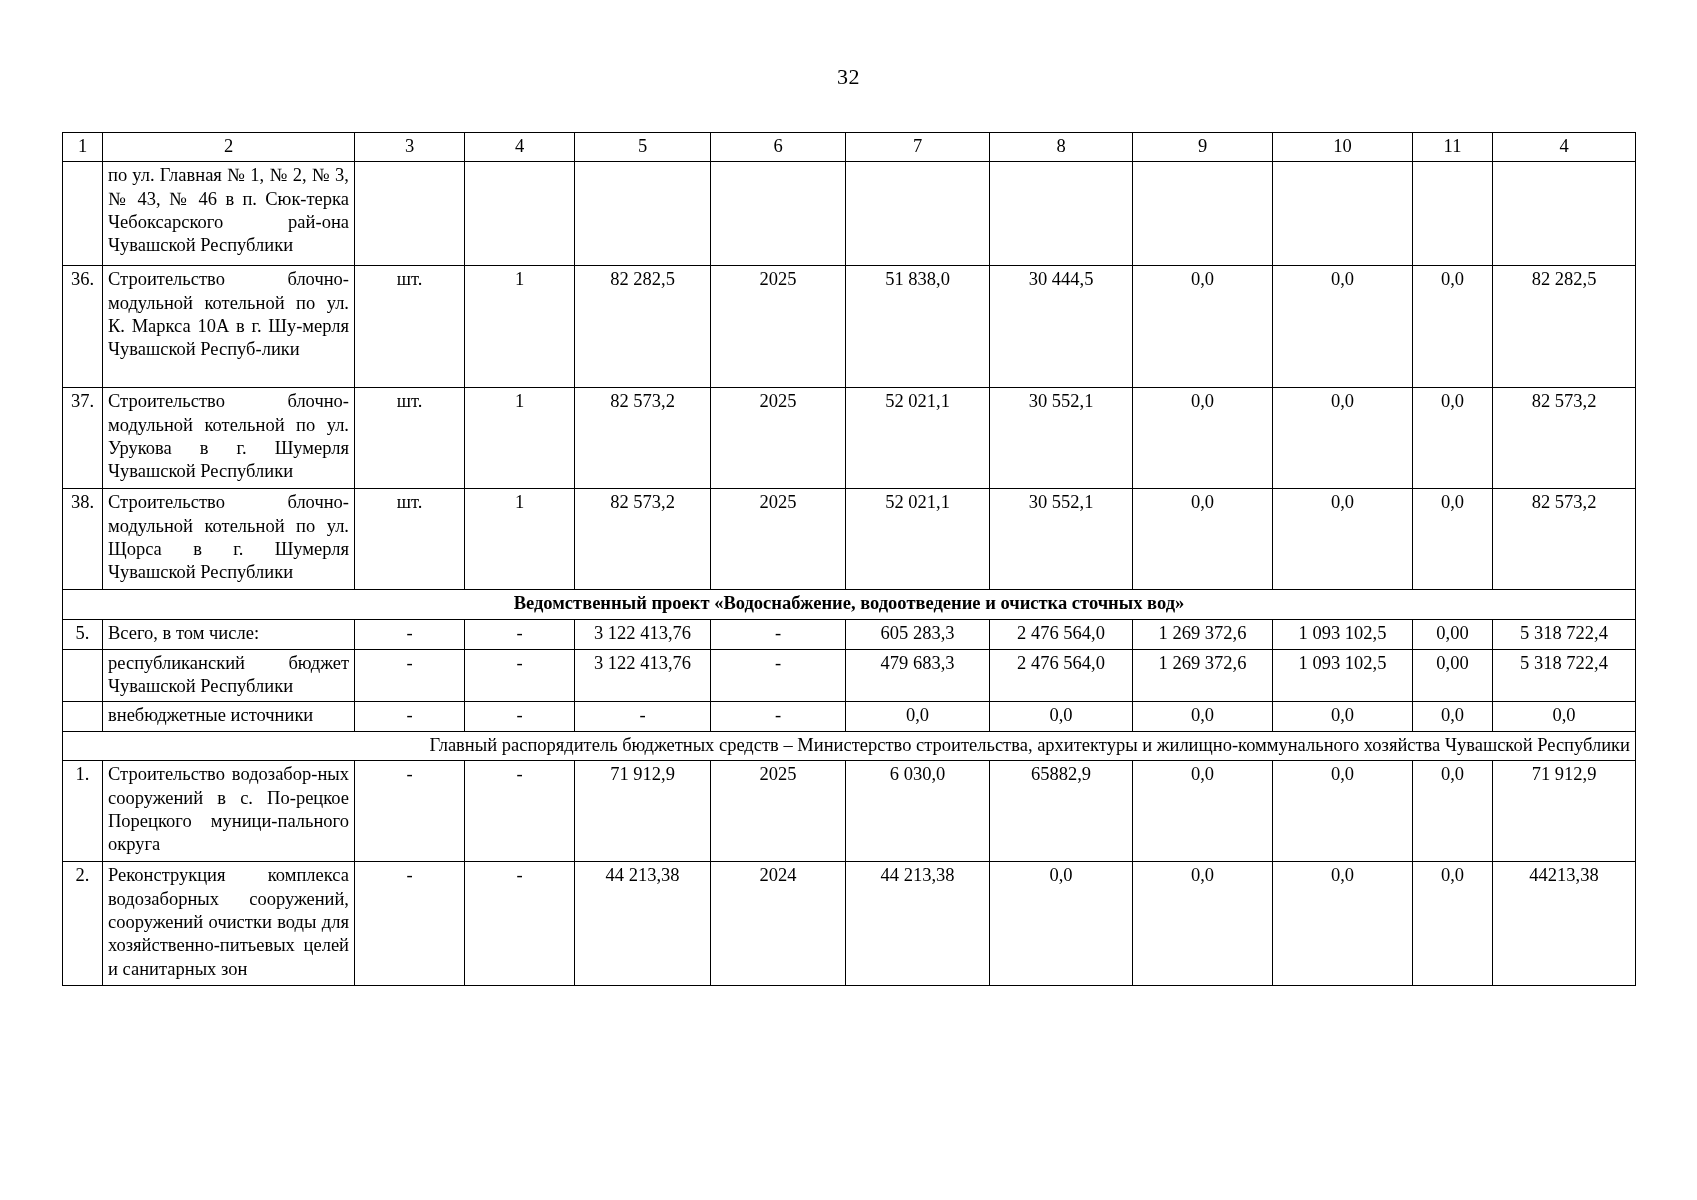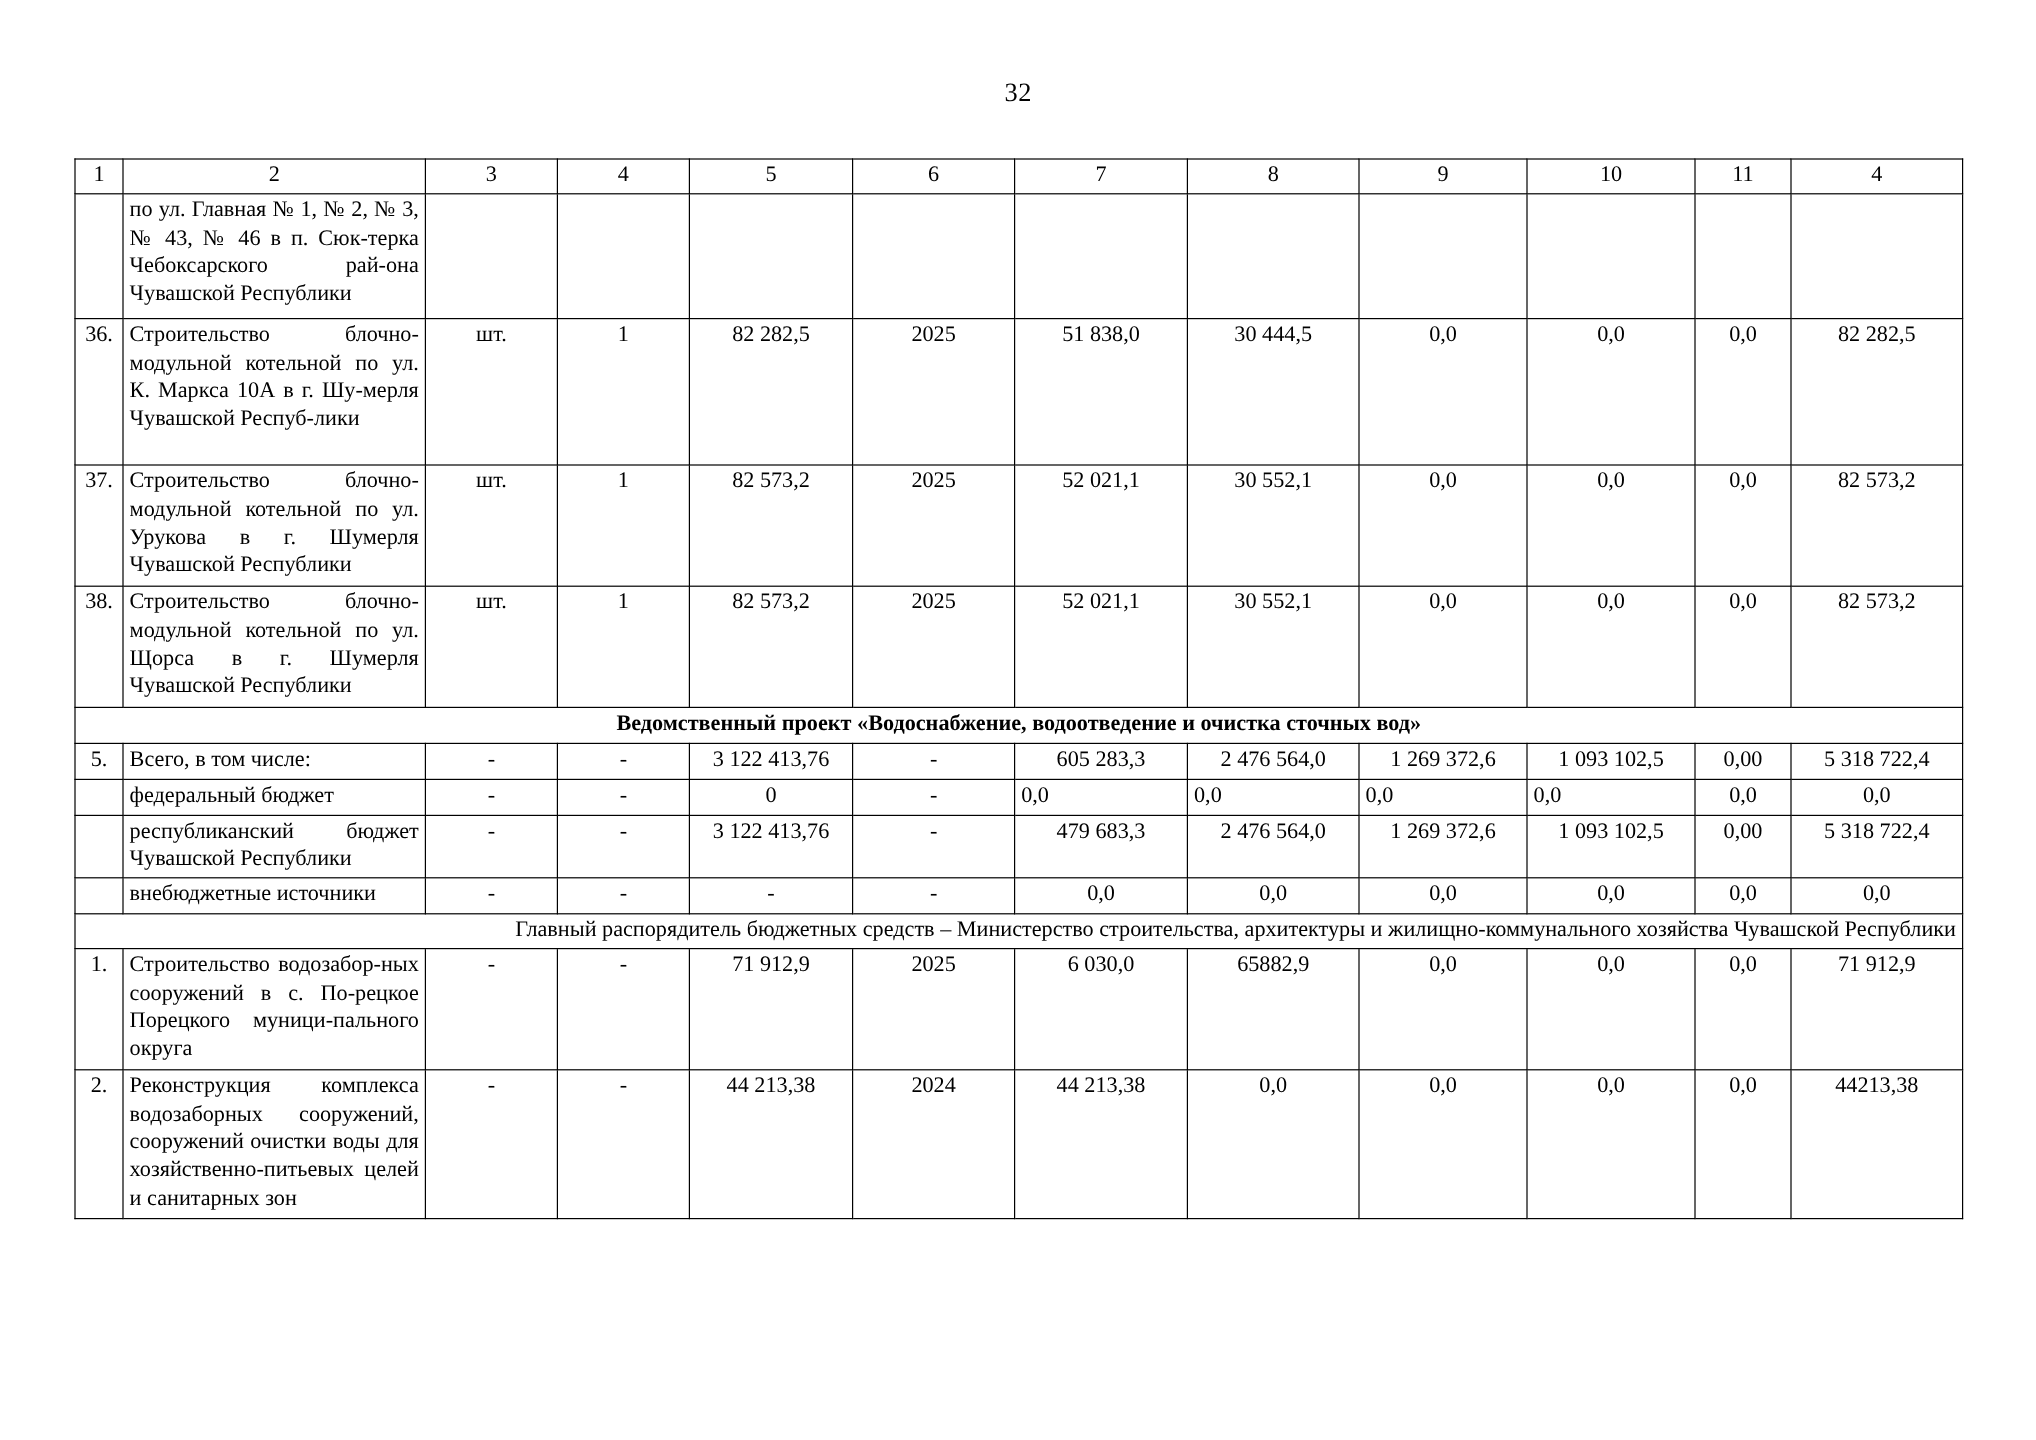--- a/index.html
+++ b/index.html
@@ -182,34 +182,20 @@
         <td class="center">3 122 413,76</td>
         <td class="center">-</td>
         <td class="center">605 283,3</td>
         <td class="center">2 476 564,0</td>
         <td class="center">1 269 372,6</td>
         <td class="center">1 093 102,5</td>
         <td class="center">0,00</td>
         <td class="center">5 318 722,4</td>
       </tr>
 
-      <tr class="row-small">
-        <td class="c-num"></td>
-        <td>федеральный бюджет</td>
-        <td class="center">-</td>
-        <td class="center">-</td>
-        <td class="center">0</td>
-        <td class="center">-</td>
-        <td>0,0</td>
-        <td>0,0</td>
-        <td>0,0</td>
-        <td>0,0</td>
-        <td class="center">0,0</td>
-        <td class="center">0,0</td>
-      </tr>
 
       <tr>
         <td class="c-num"></td>
         <td class="just">республиканский бюджет Чувашской Республики</td>
         <td class="center">-</td>
         <td class="center">-</td>
         <td class="center">3 122 413,76</td>
         <td class="center">-</td>
         <td class="center">479 683,3</td>
         <td class="center">2 476 564,0</td>

